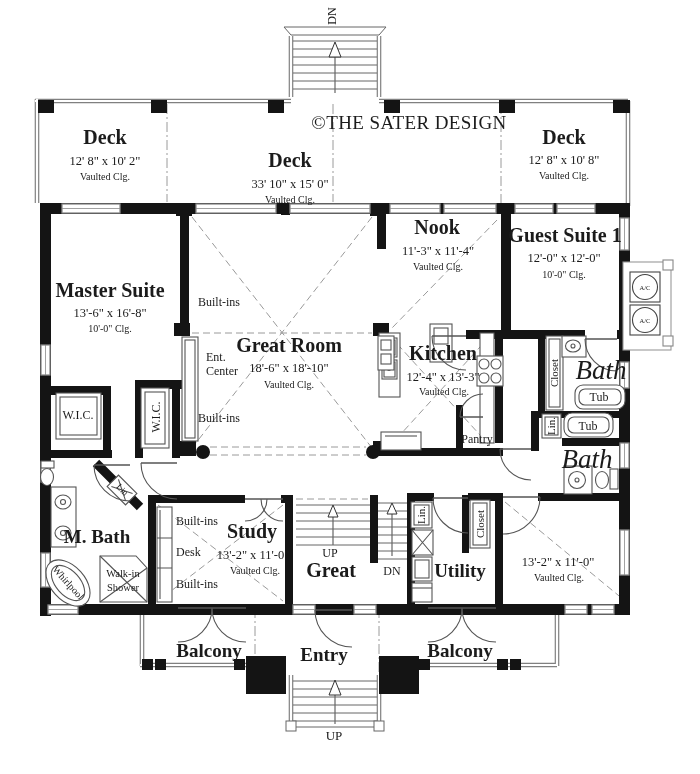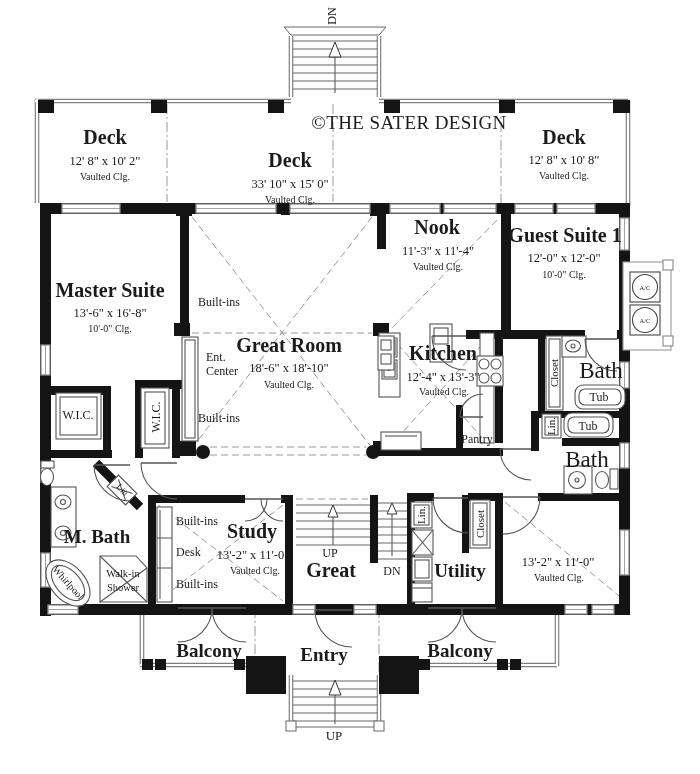--- a/index.html
+++ b/index.html
@@ -3,21 +3,21 @@
 <meta charset="utf-8">
 <style>
   html,body{margin:0;padding:0;background:#fff;}
   #stage{position:relative;width:700px;height:774px;background:#fff;overflow:hidden;
          font-family:"Liberation Serif","DejaVu Serif",serif;color:#1b1b1b;}
   #plan-svg{position:absolute;left:0;top:0;}
   .lbl{position:absolute;white-space:nowrap;line-height:1;transform:translate(-50%,-50%);color:#1b1b1b;}
   .cp{font-size:19px;letter-spacing:.4px;}
   .ttl{font-weight:700;font-size:20px;}
   .ttl-sm{font-weight:700;font-size:19px;}
-  .reg{font-size:23px;}
+  .reg{font-size:27px;font-style:italic;}
   .dim{font-size:12.5px;}
   .clg{font-size:10px;font-family:Liberation Serif, serif;}
   .sm{font-size:12px;}
   .xs{font-size:11px;}
   .tiny{font-size:10.5px;}
   .ac-txt{font-size:6.5px;}
   .la{transform:translate(0,-50%);}
   .r90{transform:translate(-50%,-50%) rotate(-90deg);}
   .r45{transform:translate(-50%,-50%) rotate(45deg);font-size:9px;}
   .r48{transform:translate(-50%,-50%) rotate(48deg);font-size:10px;}

